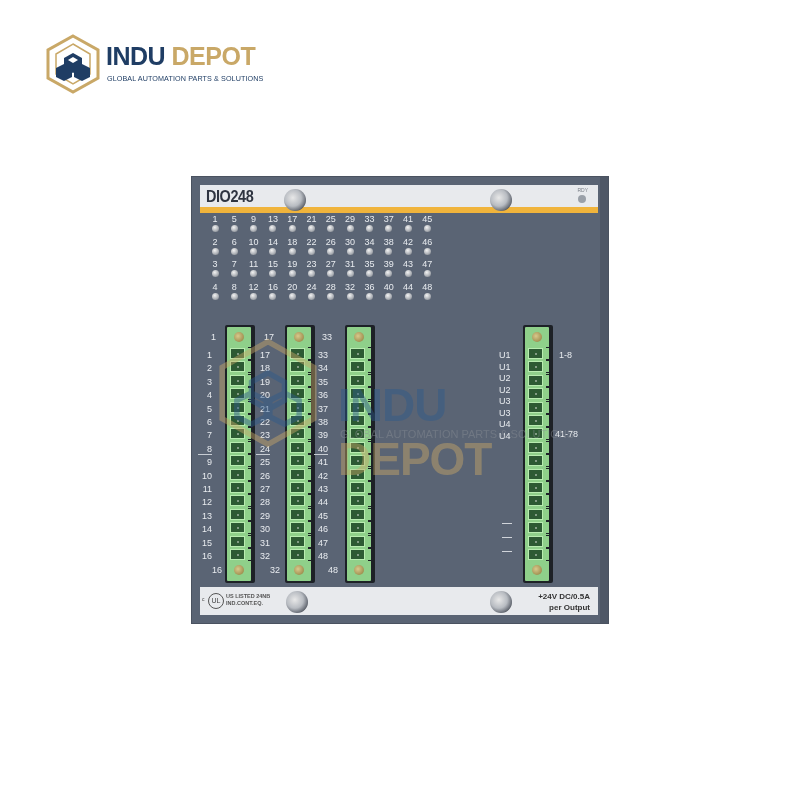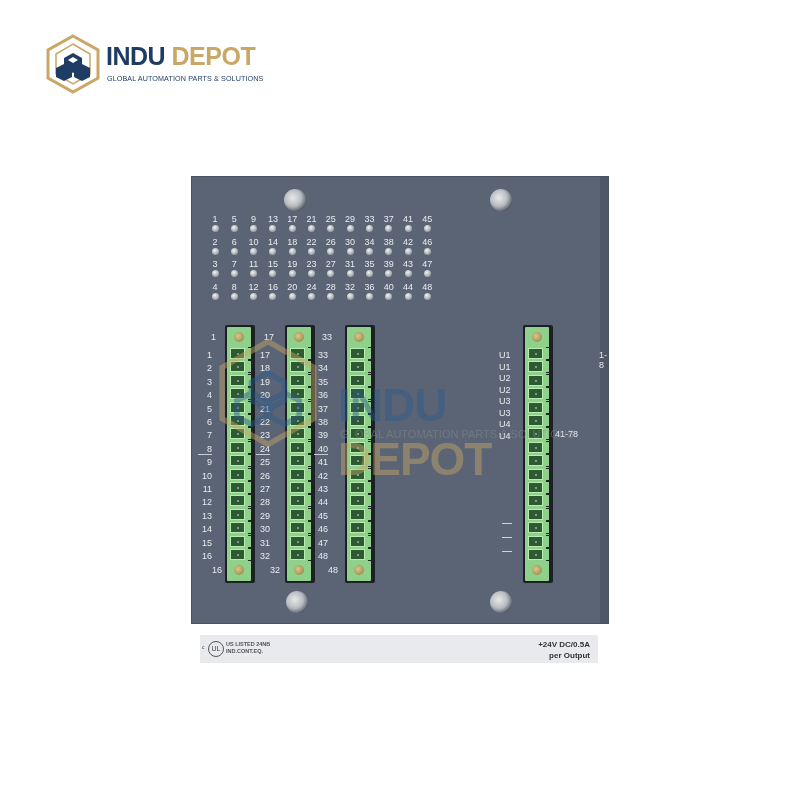--- a/index.html
+++ b/index.html
@@ -13,21 +13,21 @@
   .logo-sub{position:absolute;left:63px;top:40px;font-size:7.2px;color:#1f3d64;letter-spacing:0.1px;white-space:nowrap;}
 
   
   .module{position:absolute;left:191px;top:176px;width:418px;height:448px;background:#5a6474;border:1px solid #4a5260;box-sizing:border-box;}
   .module-edge{position:absolute;right:0;top:0;width:8px;height:100%;background:#4e5766;}
   .topbar{position:absolute;left:8px;top:8px;width:398px;height:28px;background:#e8eaed;border-bottom:6px solid #f0b43c;box-sizing:border-box;}
   .topbar .title{position:absolute;left:6px;top:2px;font-size:17px;font-weight:bold;color:#2e3440;font-family:"Liberation Sans",sans-serif;letter-spacing:-0.5px;transform:scaleX(0.85);transform-origin:left;}
   .rdy{position:absolute;right:10px;top:2px;font-size:5px;color:#7a7f87;}
   .rdy-led{position:absolute;right:12px;top:10px;width:8px;height:8px;border-radius:50%;background:#9aa0a8;}
   .screw{position:absolute;width:22px;height:22px;border-radius:50%;background:radial-gradient(circle at 40% 40%,#e8e8e8 0%,#b8bcc2 45%,#6b7079 70%,#2b2f36 80%,#1e2126 100%);}
-  .bottombar{position:absolute;left:8px;top:410px;width:398px;height:28px;background:#e8eaed;margin-top:48px;}
+  .bottombar{position:absolute;left:8px;top:410px;width:398px;height:28px;background:#e8eaed;}
   .ul-logo{position:absolute;left:8px;top:6px;width:14px;height:14px;border:1px solid #555;border-radius:50%;font-size:7px;line-height:14px;text-align:center;color:#444;}
   .ul-c{position:absolute;left:2px;top:9px;font-size:5px;color:#444;}
   .ul-text{position:absolute;left:26px;top:6px;font-size:5.5px;font-weight:bold;color:#555;line-height:7px;}
   .rating{position:absolute;right:8px;top:4px;font-size:8px;font-weight:bold;color:#333;text-align:right;line-height:11px;}
 
   
   .ledgrid{position:absolute;left:14px;top:37px;width:240px;}
   .ledcell{position:absolute;width:18px;text-align:center;}
   .ledcell .n{font-size:9px;color:#e9ecf0;line-height:10px;display:block;}
   .ledcell .d{width:7px;height:7px;border-radius:50%;background:radial-gradient(circle at 40% 35%,#f3f3f3,#a9adb3 60%,#6a6f77);margin:1px auto 0;display:block;}
@@ -63,20 +63,25 @@
     <polygon points="30,34 38,30 46,34 46,43 38,47 30,43" fill="#1f3d64"></polygon>
     <polygon points="24,26 29,23 34,26 29,29" fill="#ffffff"></polygon>
   </svg>
   <div class="logo-title"><span class="a">INDU</span> <span class="b">DEPOT</span></div>
   <div class="logo-sub">GLOBAL AUTOMATION PARTS &amp; SOLUTIONS</div>
 </div>
 
 <div class="module">
   <div class="module-edge"></div>
 
+  <div class="topbar">
+    <div class="title">DIO248</div>
+    <div class="rdy">RDY</div>
+    <div class="rdy-led"></div>
+  </div>
   <div class="screw" style="left:92px;top:12px;"></div>
   <div class="screw" style="left:298px;top:12px;"></div>
 
   <div class="ledgrid" id="ledgrid">
       <div class="ledcell" style="left: 0px; top: 0px;">
         <span class="n">1</span>
         <span class="d"></span>
       </div>
       <div class="ledcell" style="left: 19.3px; top: 0px;">
         <span class="n">5</span>
@@ -482,21 +487,21 @@
         </div>
       </div>
       <div class="lbl" style="left: 307px; top: 173px;">U1</div>
       <div class="lbl" style="left: 307px; top: 184.5px;">U1</div>
       <div class="lbl" style="left: 307px; top: 196px;">U2</div>
       <div class="lbl" style="left: 307px; top: 207.5px;">U2</div>
       <div class="lbl" style="left: 307px; top: 219px;">U3</div>
       <div class="lbl" style="left: 307px; top: 230.5px;">U3</div>
       <div class="lbl" style="left: 307px; top: 242px;">U4</div>
       <div class="lbl" style="left: 307px; top: 253.5px;">U4</div>
-      <div class="lbl" style="left: 367px; top: 173px; margin-left: 40px;">1-8</div>
+      <div class="lbl" style="left: 367px; top: 173px;">1-8</div>
       <div class="lbl" style="left: 363px; top: 252px;">41-78</div>
       <div class="dash" style="left: 310px; top: 346px;"></div>
       <div class="dash" style="left: 310px; top: 360px;"></div>
       <div class="dash" style="left: 310px; top: 374px;"></div>
     </div>
 
   <div class="bottombar">
     <div class="ul-c">c</div>
     <div class="ul-logo">UL</div>
     <div class="ul-text">

